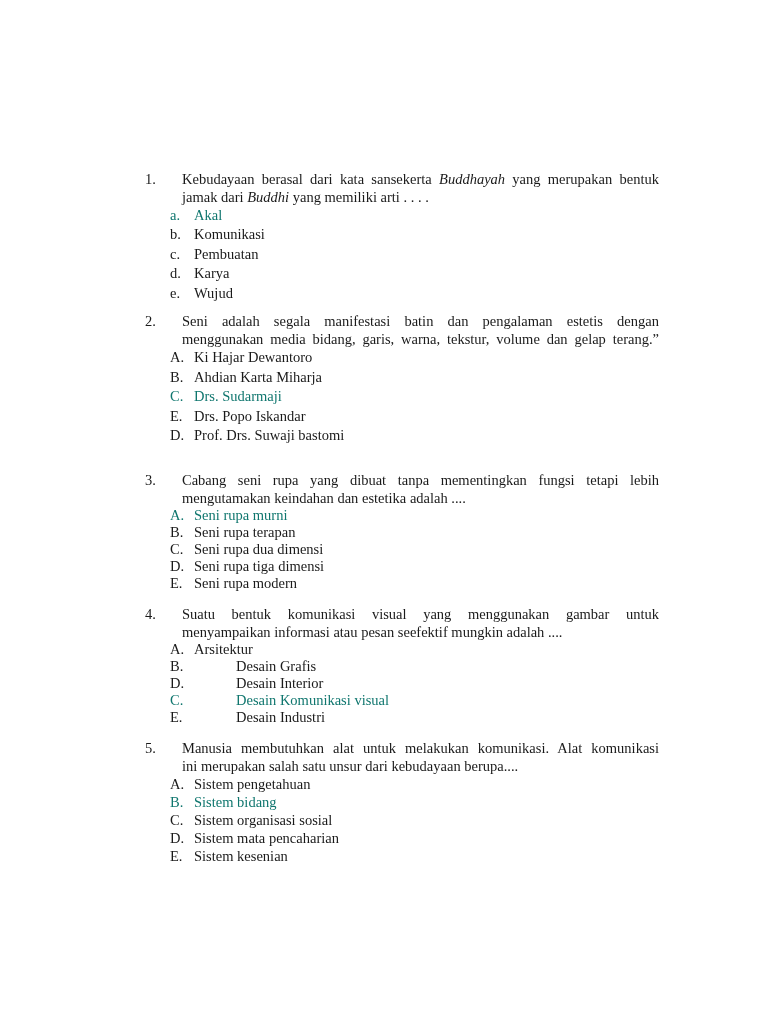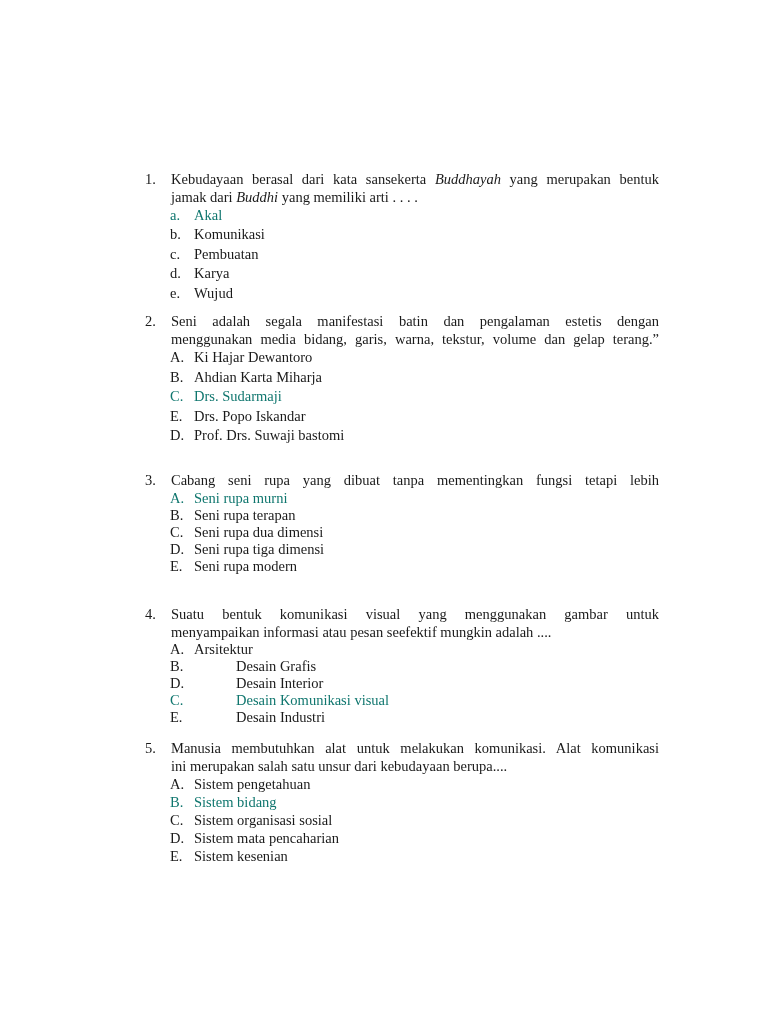--- a/index.html
+++ b/index.html
@@ -27,21 +27,21 @@
       left: 145px;
       width: 514px;
     }
     .q-num {
       position: absolute;
       left: 0;
       top: 0;
       width: 24px;
     }
     .q-text {
-      margin-left: 26px;
+      margin-left: 37px;
       text-align: justify;
       text-align-last: left;
       line-height: 17.5px;
     }
     .q-text .line {
       display: block;
     }
     .q-text .line.j {
       text-align: justify;
       text-align-last: justify;
@@ -104,20 +104,21 @@
       <div class="opt correct"><span class="lbl">C.</span><span class="txt">Drs. Sudarmaji</span></div>
       <div class="opt"><span class="lbl">E.</span><span class="txt">Drs. Popo Iskandar</span></div>
       <div class="opt"><span class="lbl">D.</span><span class="txt">Prof. Drs. Suwaji bastomi</span></div>
     </div>
   </div>
 
   <div class="question q3" style="top:472px;">
     <span class="q-num">3.</span>
     <div class="q-text">
       <span class="line j">Cabang seni rupa yang dibuat tanpa mementingkan fungsi tetapi lebih</span>
+      <span class="line">mengutamakan keindahan dan estetika adalah ....</span>
     </div>
     <div class="options">
       <div class="opt correct"><span class="lbl">A.</span><span class="txt">Seni rupa murni</span></div>
       <div class="opt"><span class="lbl">B.</span><span class="txt">Seni rupa terapan</span></div>
       <div class="opt"><span class="lbl">C.</span><span class="txt">Seni rupa dua dimensi</span></div>
       <div class="opt"><span class="lbl">D.</span><span class="txt">Seni rupa tiga dimensi</span></div>
       <div class="opt"><span class="lbl">E.</span><span class="txt">Seni rupa modern</span></div>
     </div>
   </div>
 

